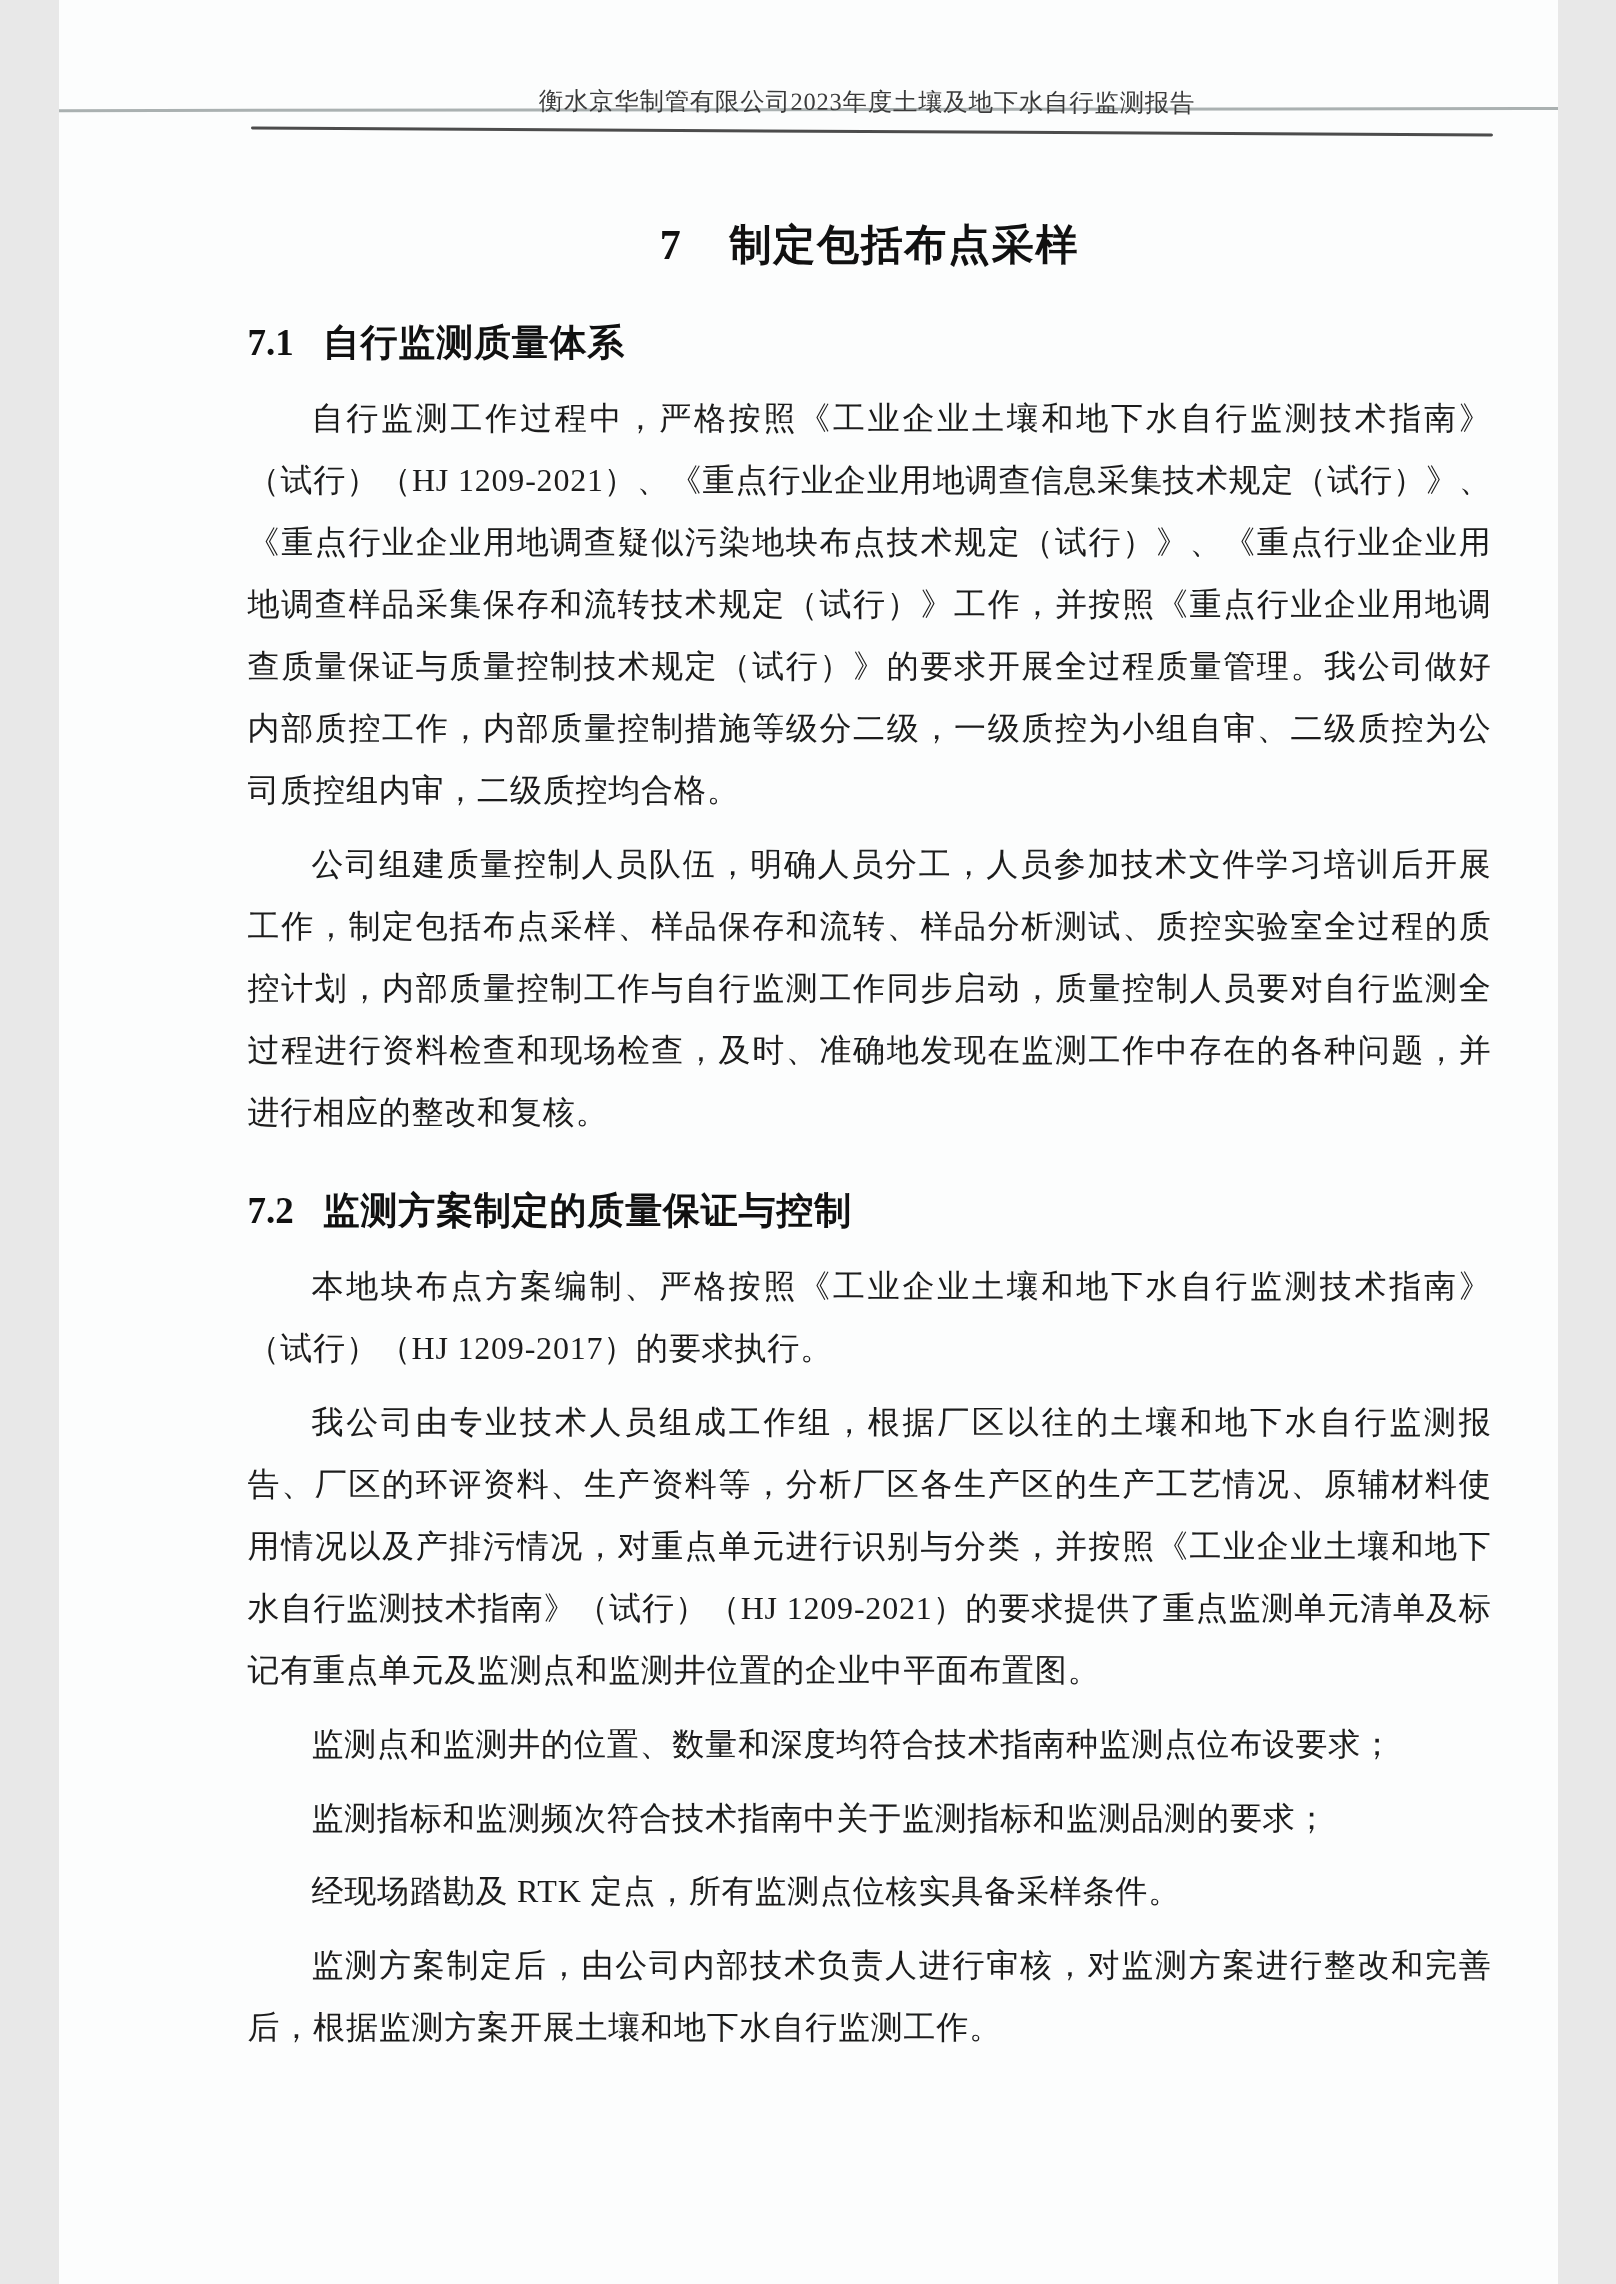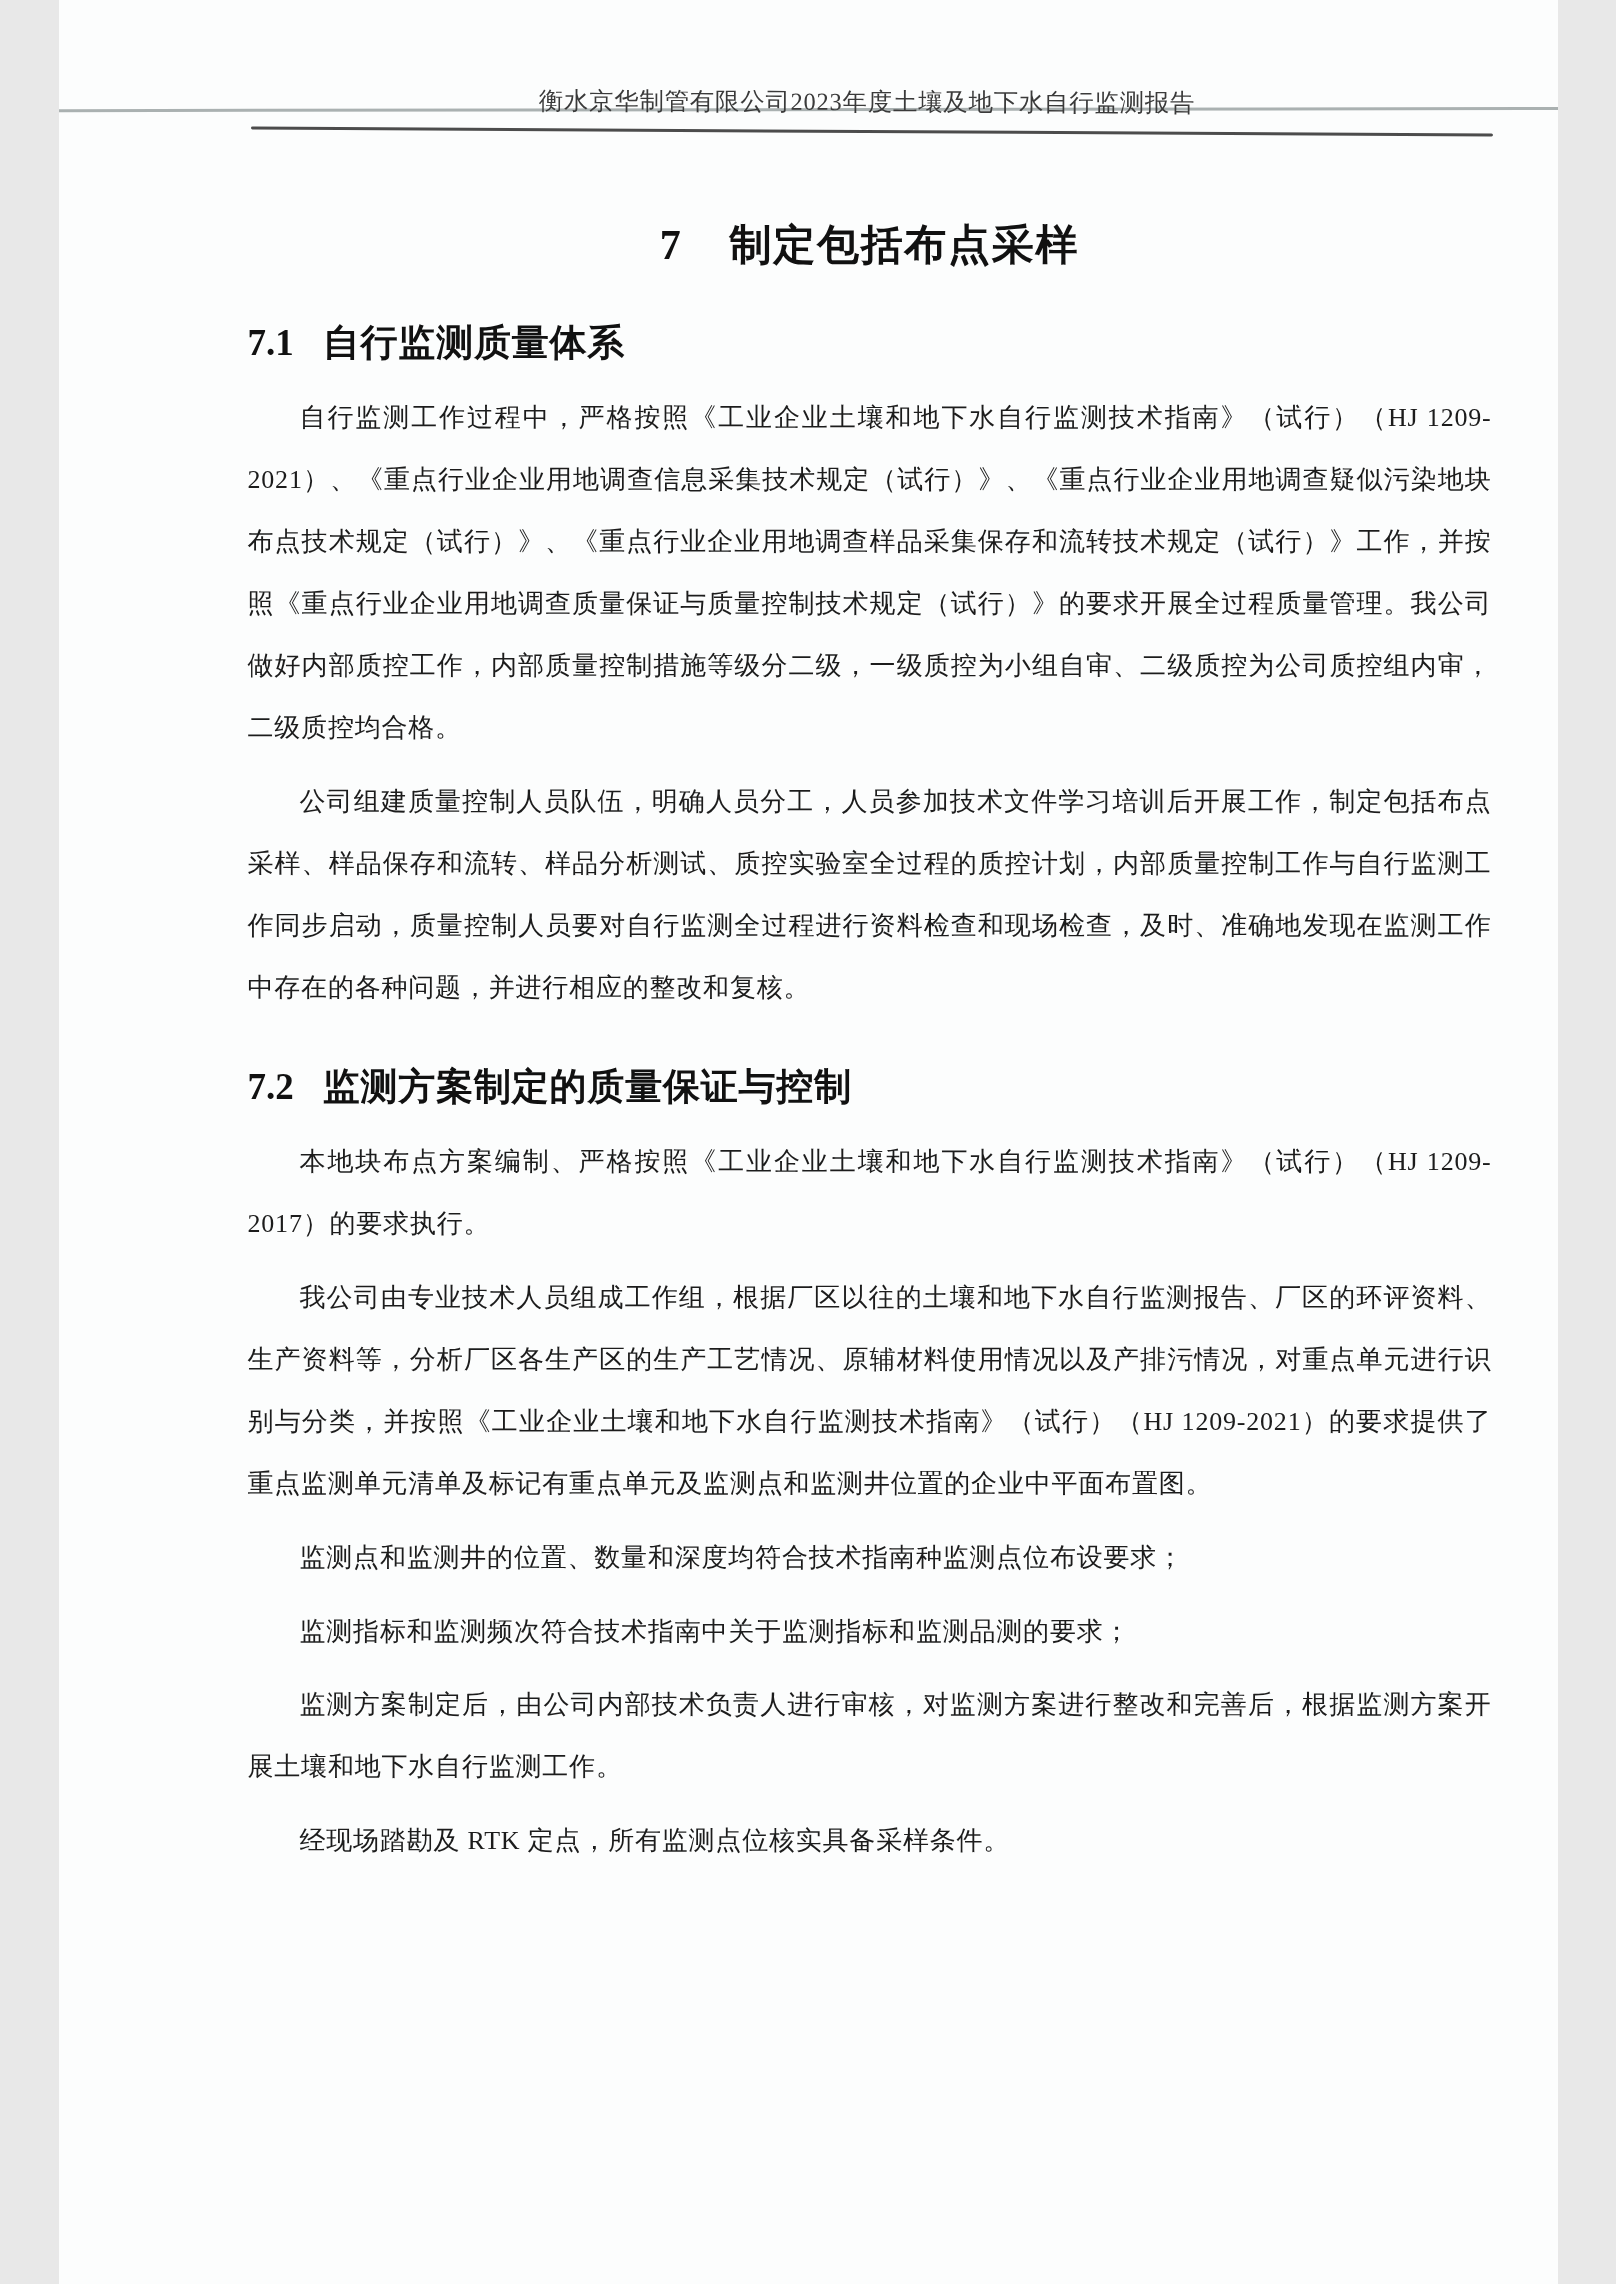--- a/index.html
+++ b/index.html
@@ -78,21 +78,21 @@
     letter-spacing: 0.8px;
     color: #111;
   }
   .section-heading .sec-num {
     display: inline-block;
     margin-right: 29px;
     letter-spacing: 0;
   }
   p.body-para {
     margin: 11.8px 0 0 0;
-    font-size: 26px;
+    font-size: 32px;
     line-height: 62px;
     letter-spacing: 0.8px;
     text-align: justify;
     text-indent: 2em;
     color: #1c1c1c;
   }
   p.body-para.first-after-heading {
     margin-top: 18.5px;
   }
 
@@ -135,22 +135,22 @@
     </h2>
 
     <p class="body-para first-after-heading">本地块布点方案编制、严格按照《工业企业土壤和地下水自行监测技术指南》（试行）（HJ 1209-2017）的要求执行。</p>
 
     <p class="body-para">我公司由专业技术人员组成工作组，根据厂区以往的土壤和地下水自行监测报告、厂区的环评资料、生产资料等，分析厂区各生产区的生产工艺情况、原辅材料使用情况以及产排污情况，对重点单元进行识别与分类，并按照《工业企业土壤和地下水自行监测技术指南》（试行）（HJ 1209-2021）的要求提供了重点监测单元清单及标记有重点单元及监测点和监测井位置的企业中平面布置图。</p>
 
     <p class="body-para">监测点和监测井的位置、数量和深度均符合技术指南种监测点位布设要求；</p>
 
     <p class="body-para">监测指标和监测频次符合技术指南中关于监测指标和监测品测的要求；</p>
 
+    <p class="body-para">经现场踏勘及 RTK 定点，所有监测点位核实具备采样条件。</p>
+
     <p class="body-para">监测方案制定后，由公司内部技术负责人进行审核，对监测方案进行整改和完善后，根据监测方案开展土壤和地下水自行监测工作。</p>
-
-    <p class="body-para">经现场踏勘及 RTK 定点，所有监测点位核实具备采样条件。</p>
 
   </div>
 
   <div class="footer-page-num">76</div>
 
 </div>
 
 
 </body></html>

